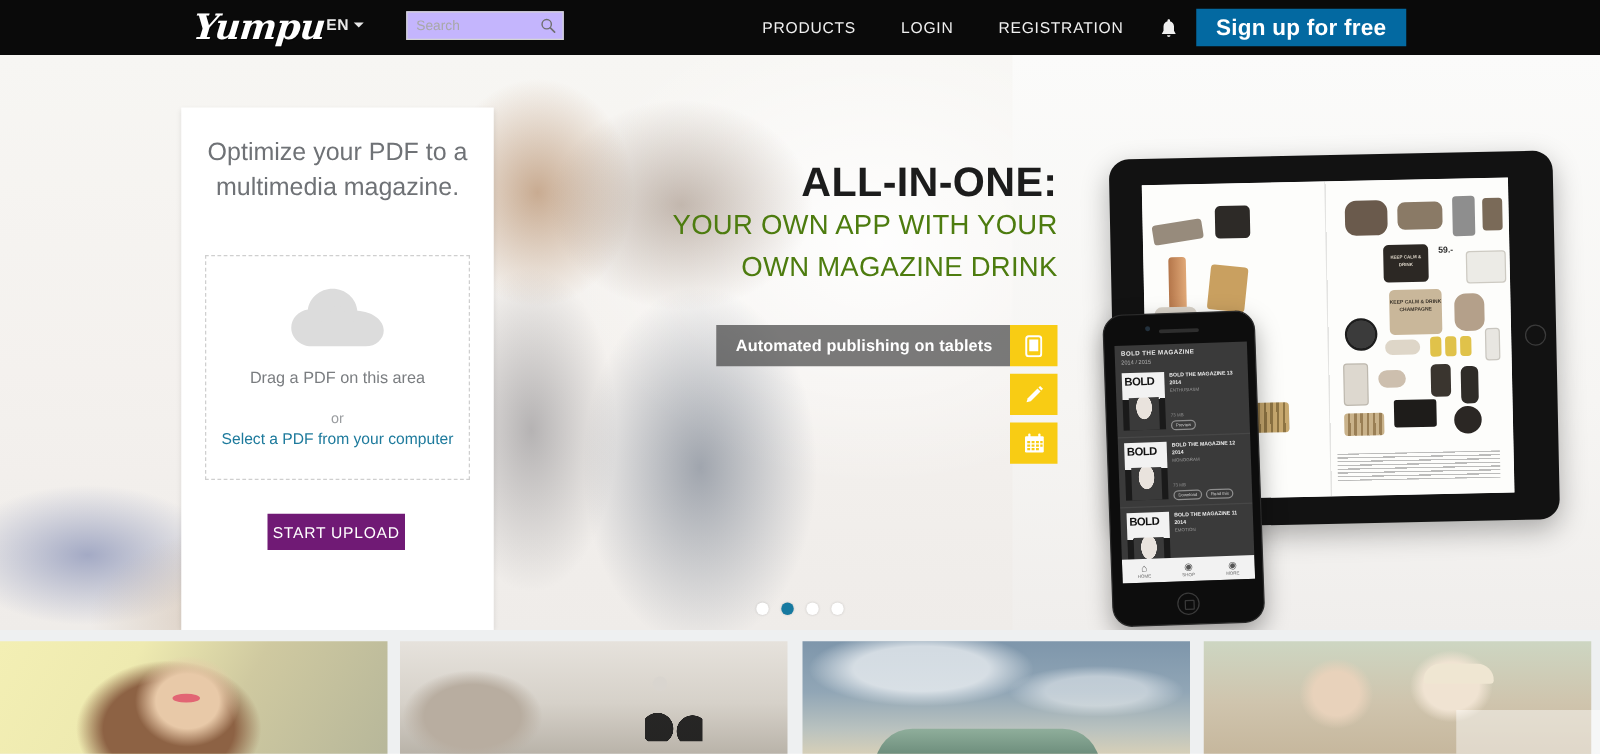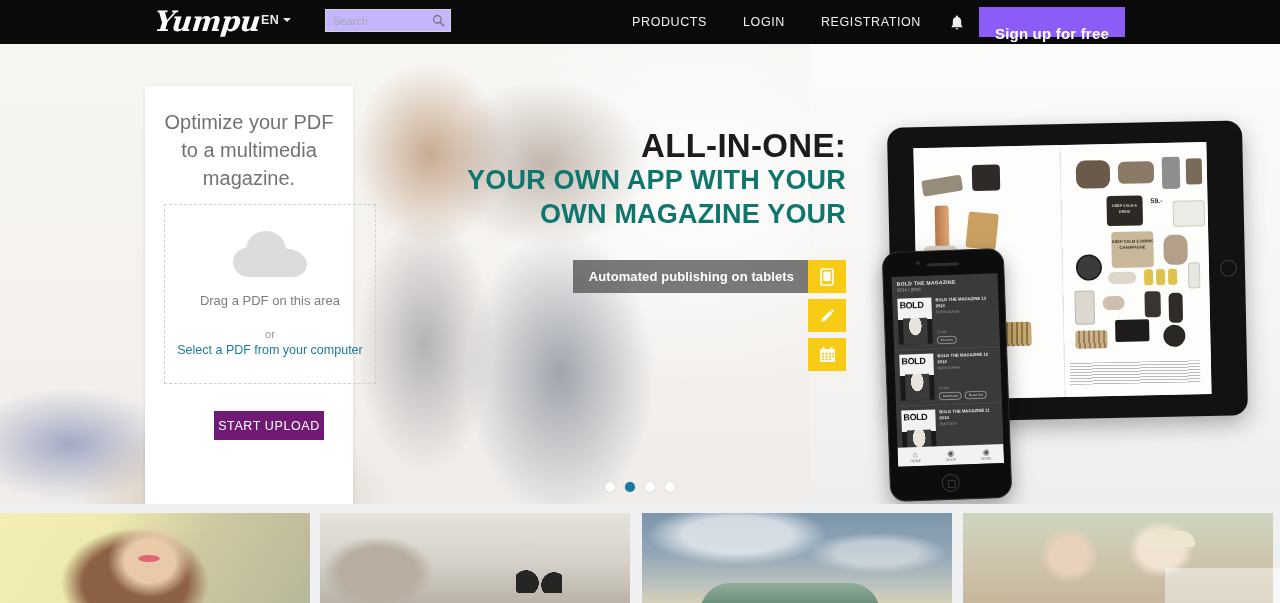--- a/index.html
+++ b/index.html
@@ -79,26 +79,26 @@
     padding: 0 18px;
     line-height: 44px;
   }
   .bell-icon {
     width: 16px; height: 18px;
     margin: 0 14px 0 10px;
     cursor: pointer;
     position: relative; top: 1px;
   }
   .signup-btn {
-    background: #8b5cf6;
+    background: #0369a1;
     color: #fff;
-    font-size: 15px;
+    font-size: 18px;
     font-weight: bold;
     border: 0;
-    padding: 12px 16px;
+    padding: 0 16px;
     height: 30px;
     line-height: 30px;
     cursor: pointer;
     font-family: "Liberation Sans", sans-serif;
     letter-spacing: .2px;
     white-space: nowrap;
   }
 
   
   .hero {
@@ -128,21 +128,21 @@
   }
   .hero-bg-right {
     position: absolute; right: 0; top: 0;
     width: 470px; height: 460px;
     background: linear-gradient(180deg,#fbfbfa 0%,#f6f5f3 60%,#f0eeec 100%);
   }
 
   
   .upload-card {
     position: absolute; left: 145px; top: 42px;
-    width: 208px; height: 418px;
+    width: 250px; height: 418px;
     background: #ffffff;
     box-shadow: 0 1px 4px rgba(0,0,0,.10);
   }
   .upload-title {
     margin: 22px 16px 0;
     text-align: center;
     font-size: 20px;
     line-height: 28px;
     color: #6f7276;
     font-weight: normal;
@@ -194,23 +194,23 @@
     text-align: right;
   }
   .hl-strong {
     font-size: 33px;
     font-weight: bold;
     color: #1c1c1c;
     letter-spacing: .3px;
     line-height: 34px;
   }
   .hl-light {
-    font-size: 27px;
-    font-weight: bold;
-    color: #0f766e;
+    font-size: 22px;
+    font-weight: normal;
+    color: #4d7c0f;
     letter-spacing: .2px;
     line-height: 34px;
   }
 
   
   .features {
     position: absolute; left: 400px; top: 216px;
     width: 446px;
     display: flex; flex-direction: column; align-items: flex-end;
     gap: 6px;
@@ -504,21 +504,21 @@
       <div class="drop-or">or</div>
       <a class="drop-link" href="#">Select a PDF from your computer</a>
     </div>
 
     <button class="start-upload">START UPLOAD</button>
   </div>
 
   <div class="hero-copy">
     <div class="hl-strong">ALL-IN-ONE:</div>
     <div class="hl-light">YOUR OWN APP WITH YOUR</div>
-    <div class="hl-light">OWN MAGAZINE YOUR</div>
+    <div class="hl-light">OWN MAGAZINE DRINK</div>
   </div>
 
   <div class="features">
 
     <div class="feature-bar">
       <div class="feature-label">Automated publishing on tablets</div>
       <div class="feature-icon">
         <svg width="14" height="18" viewBox="0 0 14 18">
           <rect x="1" y="1" width="12" height="16" rx="2" fill="none" stroke="#fff" stroke-width="1.6"></rect>
           <rect x="3.4" y="3.6" width="7.2" height="9.4" fill="#fff"></rect>

